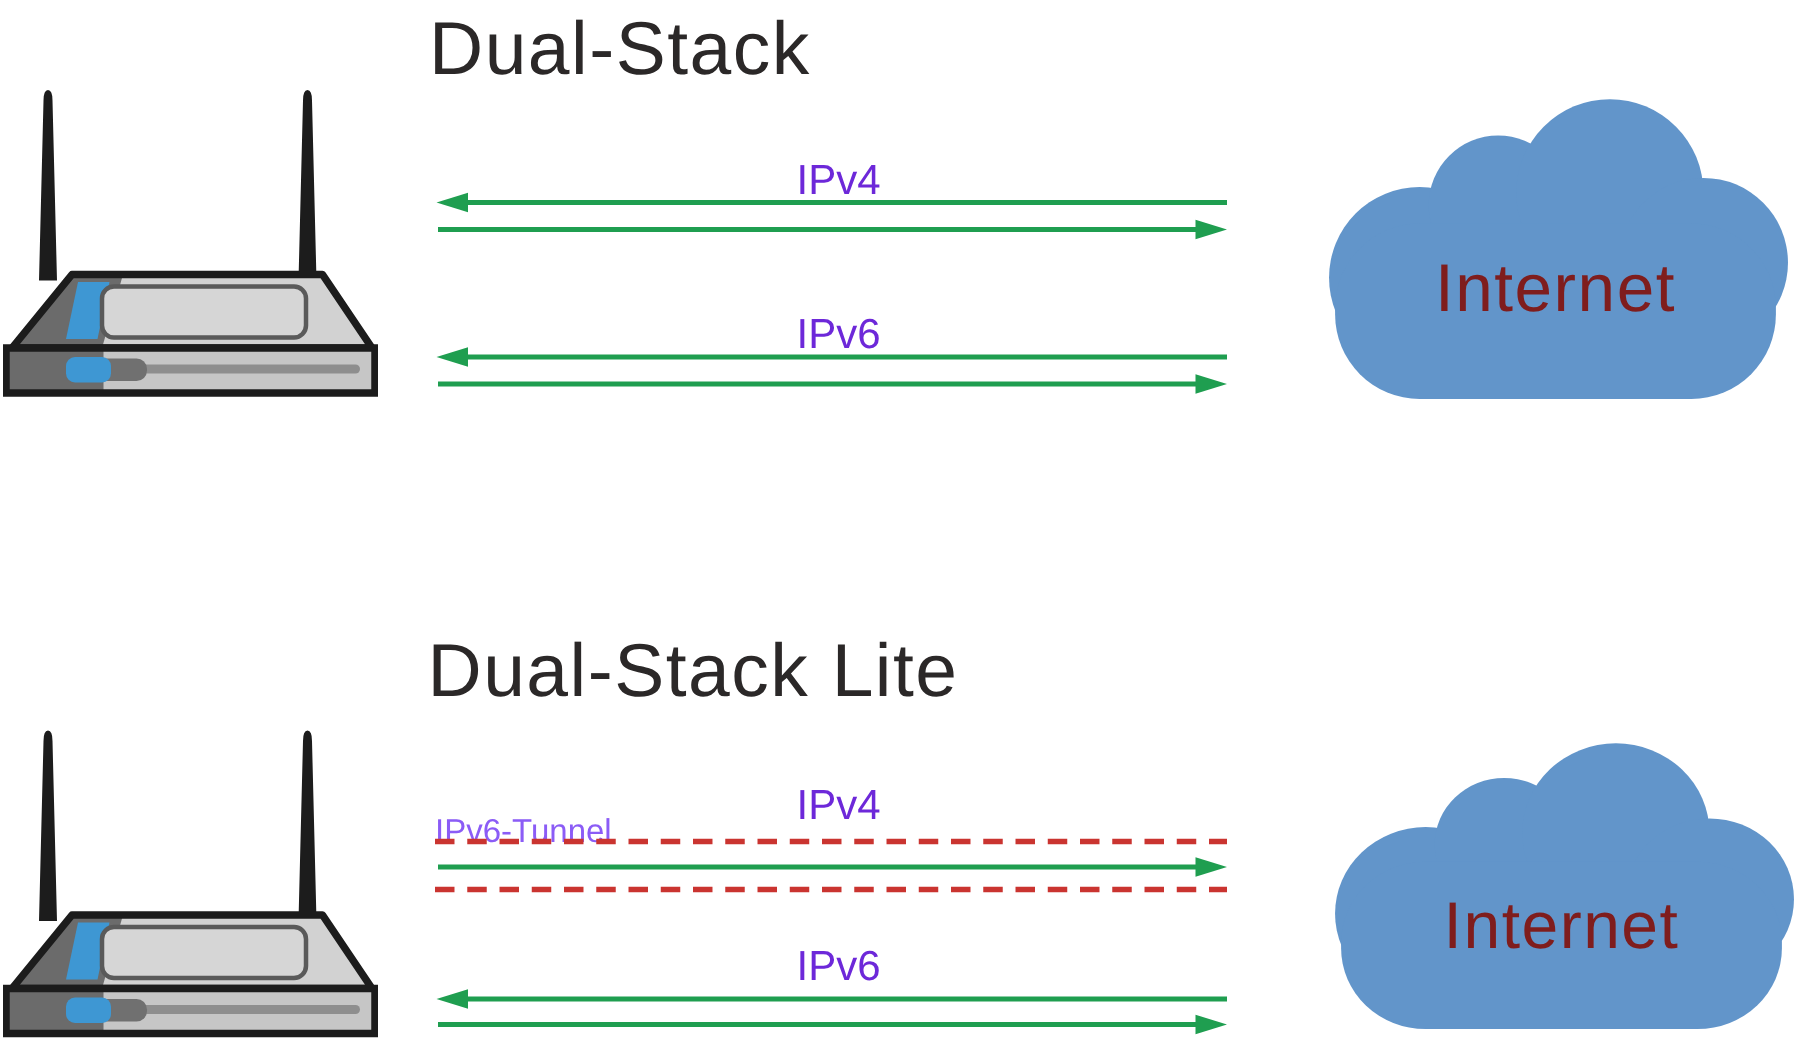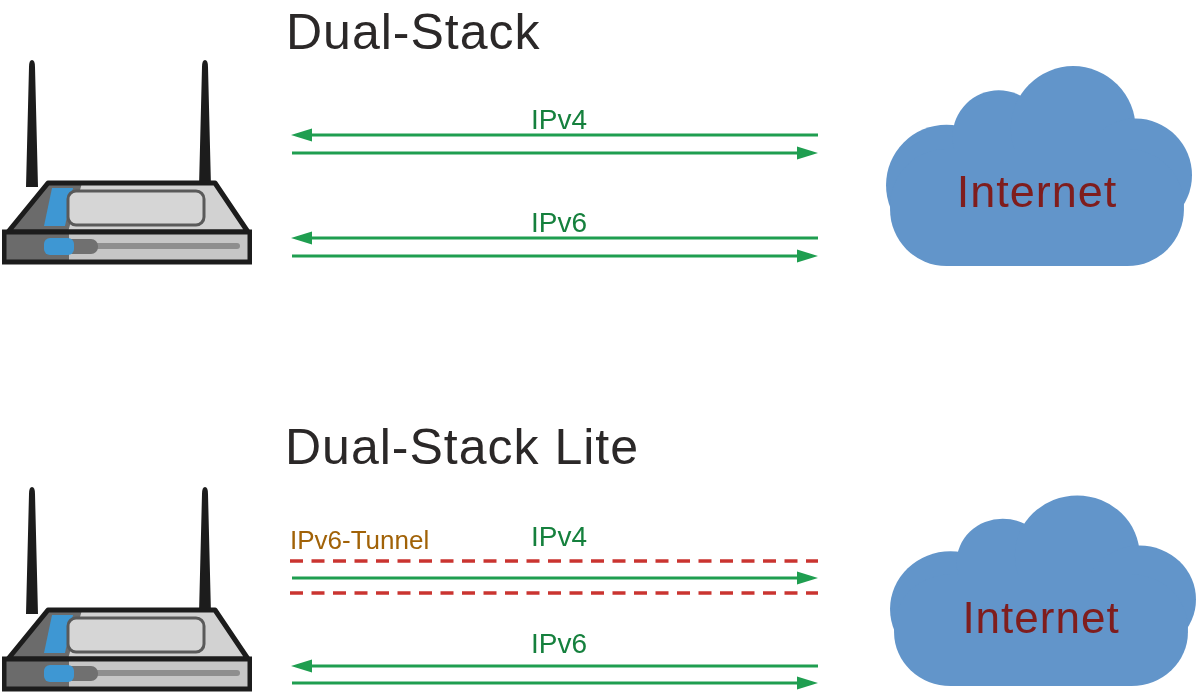--- a/index.html
+++ b/index.html
@@ -14,28 +14,29 @@
     font-size:50px;
     letter-spacing:1px;
     color:#2b2828;
     white-space:nowrap;
     line-height:1;
   }
   .link-label{
     width:548px;left:285px;
     text-align:center;
     font-size:28px;
-    color:#15803d;
+    color:#6d28d9;
     line-height:1;
   }
   .tunnel-label{
-    font-size:26px;
-    color:#a16207;
+    font-size:22px;
+    color:#8b5cf6;
     line-height:1;
     white-space:nowrap;
+    margin-top:16px;
   }
   .cloud{width:314px;}
   .cloud svg{display:block;width:100%;height:100%;}
   .cloud-label{
     position:absolute;left:0;width:100%;
     text-align:center;
     color:#7f1d1d;
     font-size:45px;
     letter-spacing:1px;
     line-height:1;

